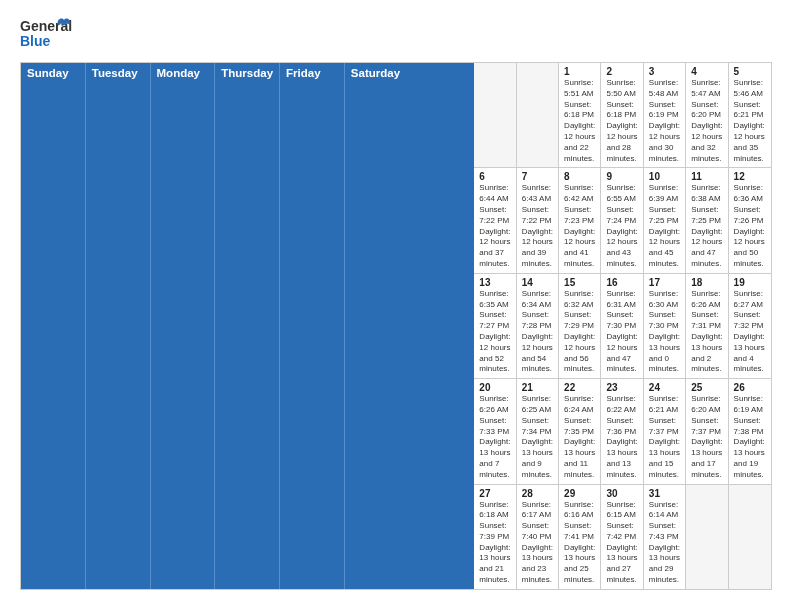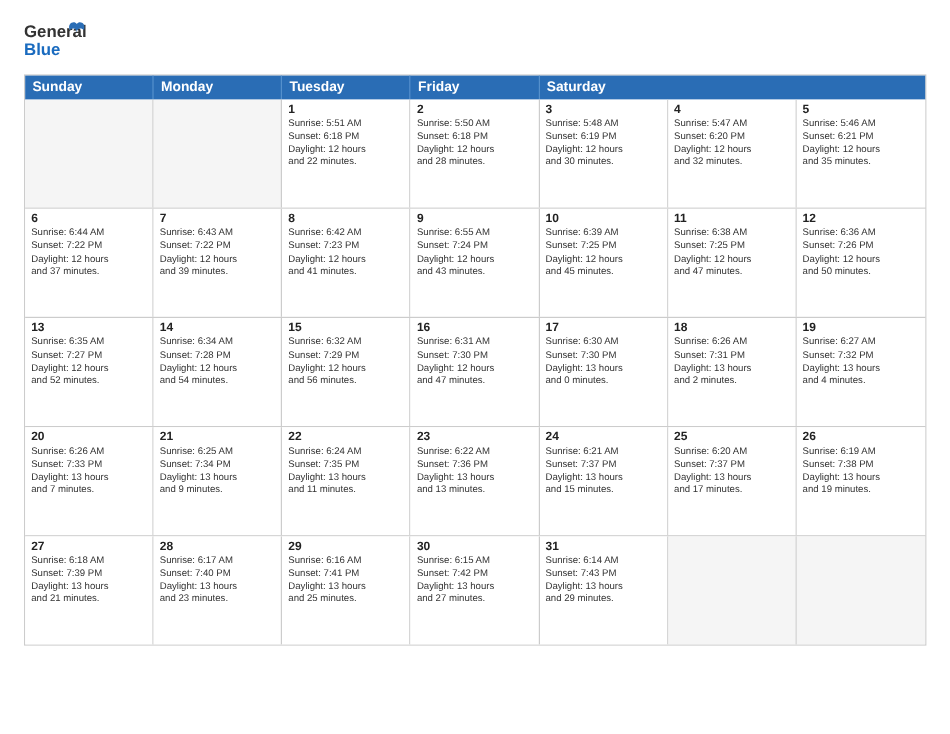--- a/index.html
+++ b/index.html
@@ -38,21 +38,21 @@
       line-height: 1.1;
     }
     .location {
       font-size: 14px;
       color: #444;
       margin-top: 2px;
     }
     .calendar {
       flex: 1;
       display: flex;
-      flex-direction: column;
+      flex-direction: row;
       border: 1px solid #ccc;
     }
     .cal-header-row {
       display: grid;
       grid-template-columns: repeat(7, 1fr);
       background: #2a6db5;
     }
     .cal-header-cell {
       color: #fff;
       font-size: 11.5px;
@@ -113,22 +113,23 @@
       </div>
     <div class="title-block">
       <div class="month-title"></div>
       <div class="location"></div>
     </div>
   </div>
 
   <div class="calendar">
     <div class="cal-header-row">
     <div class="cal-header-cell">Sunday</div>
+        <div class="cal-header-cell">Tuesday</div>
         <div class="cal-header-cell">Monday</div>
-        <div class="cal-header-cell">Tuesday</div>
+        <div class="cal-header-cell">Thursday</div>
         <div class="cal-header-cell">Friday</div>
         <div class="cal-header-cell">Saturday</div>
       </div>
     <div class="cal-body">
     <div class="cal-row">
           <div class="cal-cell empty"></div>
           <div class="cal-cell empty"></div>
           <div class="cal-cell">
             <div class="day-num">1</div>
             <div class="cell-line">Sunrise: 5:51 AM</div>

